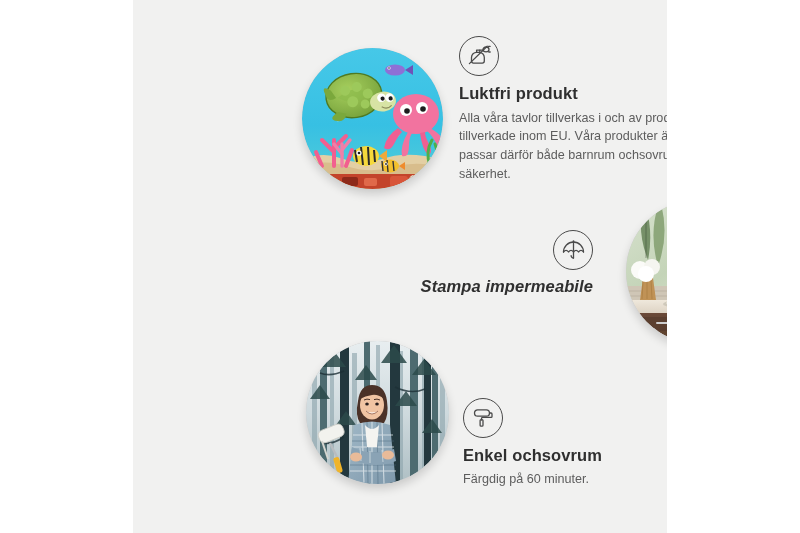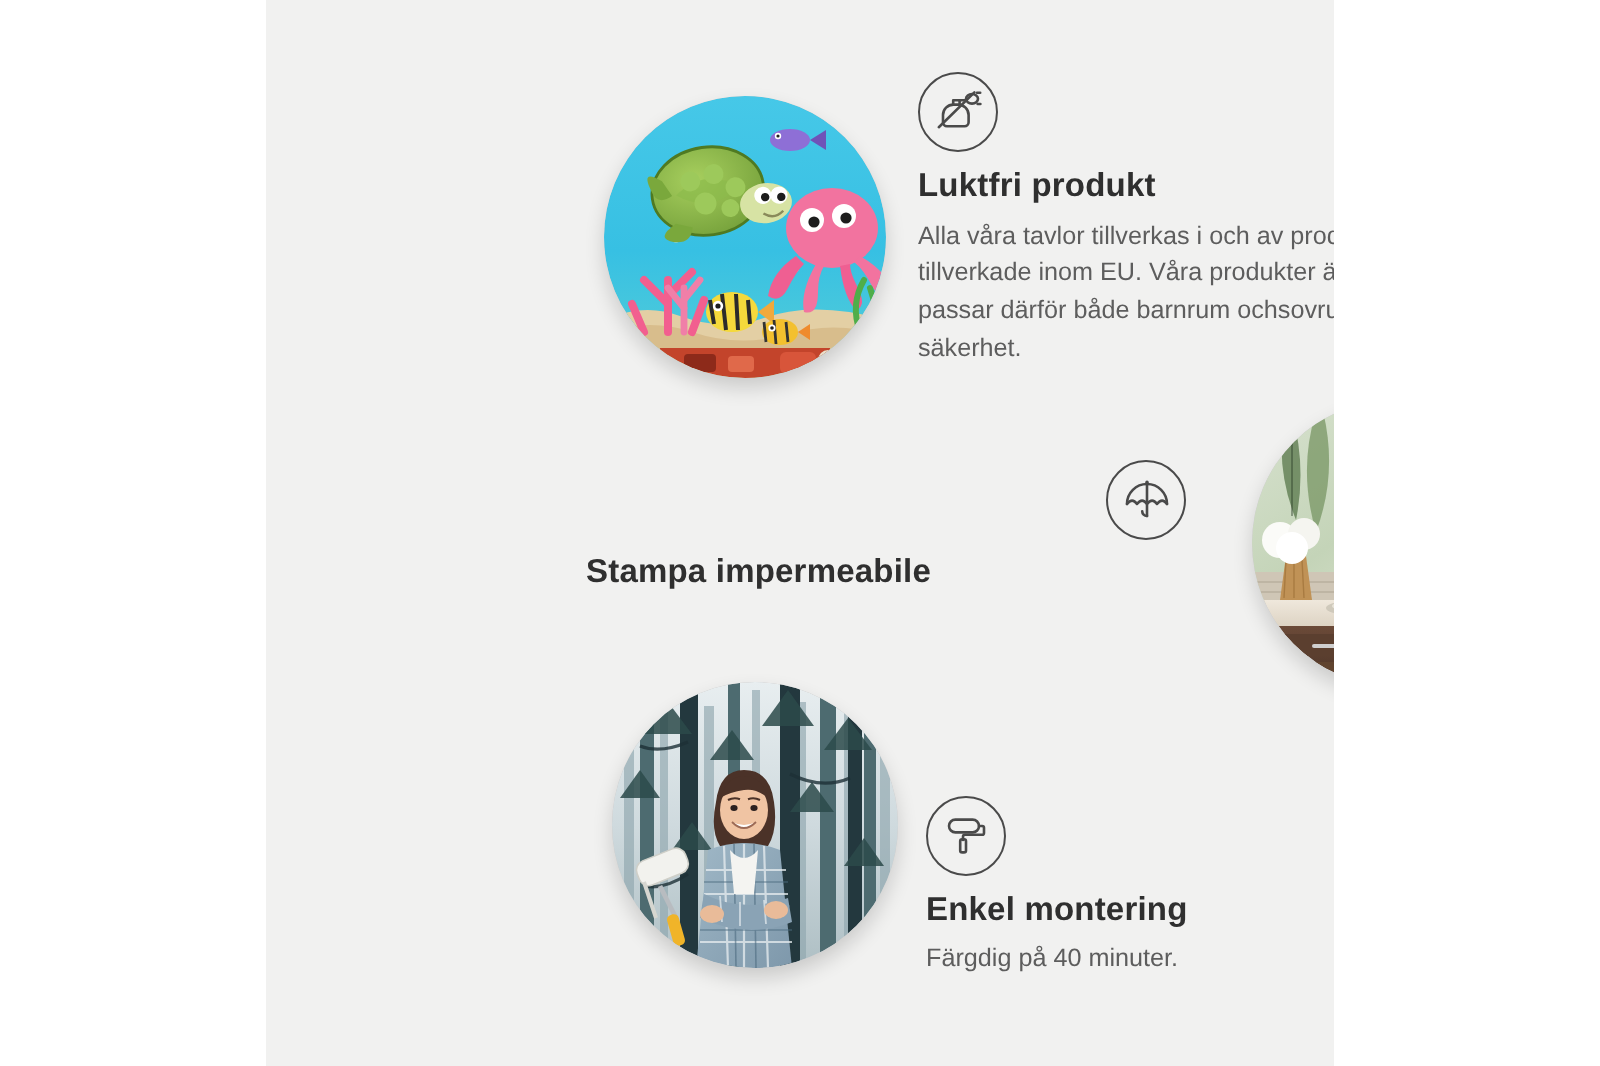--- a/index.html
+++ b/index.html
@@ -102,21 +102,22 @@
     width: 300px;
   }
   #feature-odor .icon-row { margin-bottom: 8px; }
   #feature-odor .f-title { margin-bottom: 5px; }
 
   
   #feature-waterproof {
     left: 160px;
     top: 230px;
     width: 300px;
-    text-align: left;
+    text-align: right;
+    font-style: italic;
   }
   #feature-waterproof .icon-row {
     display: flex;
     justify-content: flex-end;
     margin-bottom: 7px;
   }
   #feature-waterproof .f-title { margin-bottom: 4px; }
 
   
   #feature-mounting {
@@ -490,18 +491,18 @@
     <div class="feature" id="feature-mounting">
       <div class="icon-row">
         <div class="icon-badge">
           <svg width="24" height="24" viewBox="0 0 24 24" fill="none" stroke="#4a4a4a" stroke-width="1.3" stroke-linecap="round" stroke-linejoin="round">
             <rect x="3.5" y="3.8" width="15" height="6.4" rx="3.2"></rect>
             <path d="M18.5 7 h1.6 a0.9 0.9 0 0 1 0.9 0.9 v2.6 a0.9 0.9 0 0 1 -0.9 0.9 h-8.6 a1 1 0 0 0 -1 1 v1.6"></path>
             <rect x="9.1" y="13.6" width="2.9" height="6.6" rx="1"></rect>
           </svg>
         </div>
       </div>
-      <div class="f-title">Enkel montering</div>
-      <div class="f-body">Färgdig på 40 minuter.</div>
+      <div class="f-title">Enkel ochsovrum</div>
+      <div class="f-body">Färgdig på 60 minuter.</div>
     </div>
 
   </div>
 </div>
 
 </body></html>

